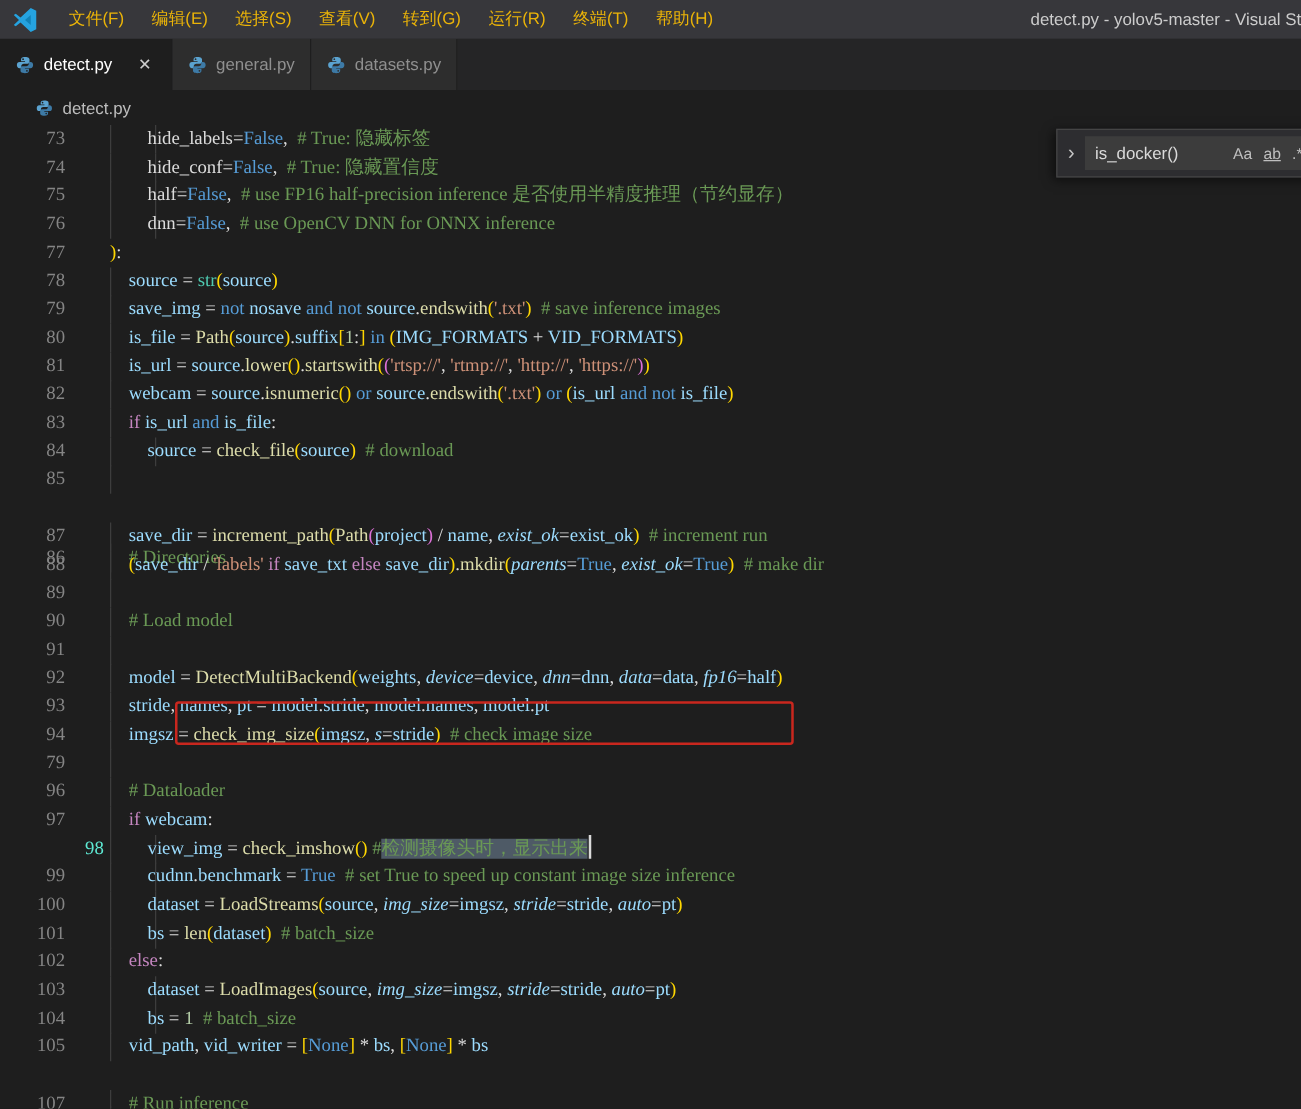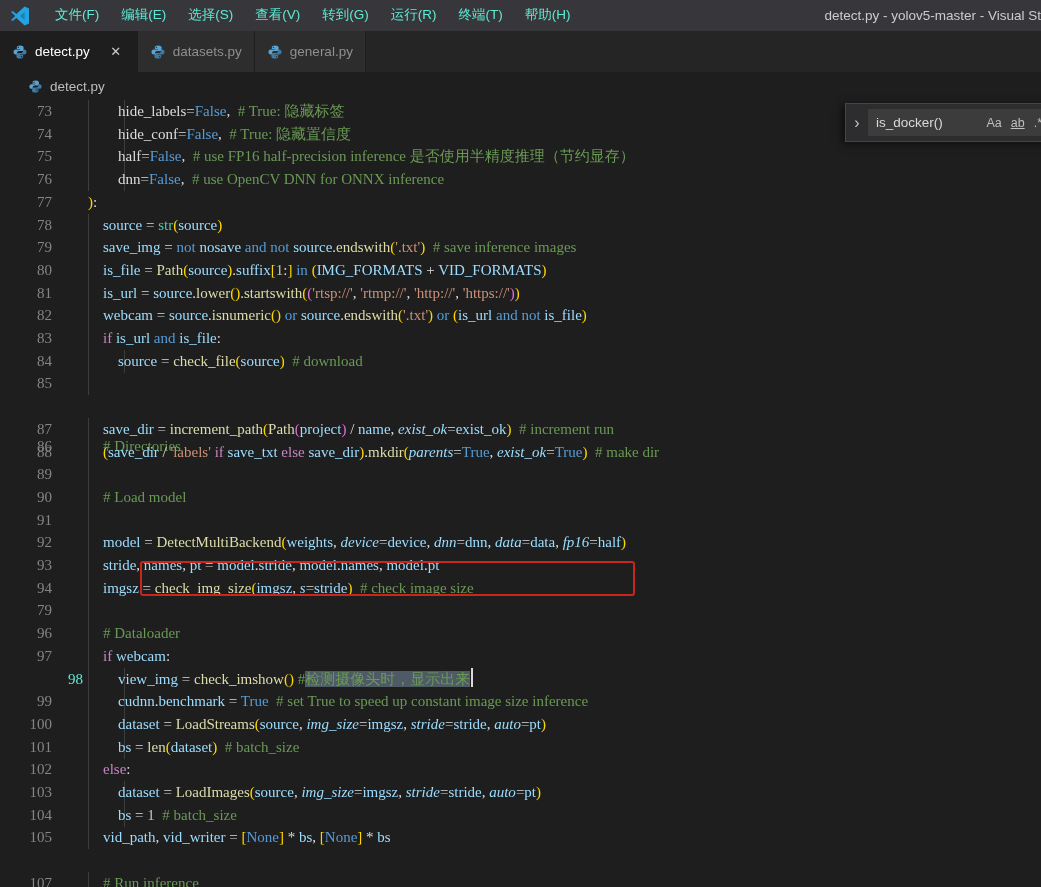--- a/index.html
+++ b/index.html
@@ -3,21 +3,21 @@
 <meta charset="utf-8">
 <style>
   html,body{margin:0;padding:0;background:#1e1e1e;}
   body{width:1041px;height:887px;overflow:hidden;position:relative;
        font-family:"Liberation Sans",sans-serif;-webkit-font-smoothing:antialiased;}
 
   
   .titlebar{position:absolute;left:0;top:0;width:100%;height:31px;background:#37373b;
             display:flex;align-items:center;z-index:30;}
   .vscode-logo{width:20px;height:20px;margin:0 14px 0 10px;flex:0 0 auto;}
-  .menu-item{color:#5eead4;font-size:13.5px;padding:0 11px;height:33px;line-height:31px;cursor:default;}
+  .menu-item{color:#eab308;font-size:13.5px;padding:0 11px;height:33px;line-height:31px;cursor:default;}
   .window-title{position:absolute;right:0;top:0;height:31px;line-height:31px;color:#cccccc;
                 font-size:13.5px;white-space:nowrap;}
 
   
   .tabbar{position:absolute;left:0;top:31px;width:100%;height:41px;background:#252526;
           display:flex;z-index:25;}
   .tab{display:flex;align-items:center;gap:7px;padding:0 12px;height:41px;
        background:#2d2d2d;color:#8f8f8f;font-size:13.5px;border-right:1px solid #1e1e1e;cursor:default;}
   .tab.active{background:#1e1e1e;color:#ffffff;}
   .tab .py-ic{width:16px;height:16px;flex:0 0 auto;}
@@ -91,28 +91,28 @@
     <path fill="#3d7aa6" d="M16 29c5.2 0 6.3-2 6.3-4.2V22h-6.4v-1h8.9c2.6 0 4.2-1.9 4.2-5s-1.6-5-4.2-5h-2.9v3.4c0 2.1-1.8 3.6-4 3.6h-6c-1.8 0-3.1 1.4-3.1 3.1v3.7C8.8 27 10.2 29 16 29zm3.1-2.3a1.4 1.4 0 1 1 0-2.8 1.4 1.4 0 0 1 0 2.8z"></path>
   </svg>
       <span>detect.py</span>
       <span class="tab-close">✕</span>
     </div>
     <div class="tab">
       <svg class="py-ic" viewBox="0 0 32 32" xmlns="http://www.w3.org/2000/svg">
     <path fill="#5ba3d0" d="M16 3c-5.2 0-6.3 2-6.3 4.2V10h6.4v1H7.2C4.6 11 3 12.9 3 16s1.6 5 4.2 5h2.9v-3.4c0-2.1 1.8-3.6 4-3.6h6c1.8 0 3.1-1.4 3.1-3.1V7.2C23.2 5 21.8 3 16 3zm-3.1 2.3a1.4 1.4 0 1 1 0 2.8 1.4 1.4 0 0 1 0-2.8z"></path>
     <path fill="#3d7aa6" d="M16 29c5.2 0 6.3-2 6.3-4.2V22h-6.4v-1h8.9c2.6 0 4.2-1.9 4.2-5s-1.6-5-4.2-5h-2.9v3.4c0 2.1-1.8 3.6-4 3.6h-6c-1.8 0-3.1 1.4-3.1 3.1v3.7C8.8 27 10.2 29 16 29zm3.1-2.3a1.4 1.4 0 1 1 0-2.8 1.4 1.4 0 0 1 0 2.8z"></path>
   </svg>
-      <span>datasets.py</span>
+      <span>general.py</span>
     </div>
     <div class="tab">
       <svg class="py-ic" viewBox="0 0 32 32" xmlns="http://www.w3.org/2000/svg">
     <path fill="#5ba3d0" d="M16 3c-5.2 0-6.3 2-6.3 4.2V10h6.4v1H7.2C4.6 11 3 12.9 3 16s1.6 5 4.2 5h2.9v-3.4c0-2.1 1.8-3.6 4-3.6h6c1.8 0 3.1-1.4 3.1-3.1V7.2C23.2 5 21.8 3 16 3zm-3.1 2.3a1.4 1.4 0 1 1 0 2.8 1.4 1.4 0 0 1 0-2.8z"></path>
     <path fill="#3d7aa6" d="M16 29c5.2 0 6.3-2 6.3-4.2V22h-6.4v-1h8.9c2.6 0 4.2-1.9 4.2-5s-1.6-5-4.2-5h-2.9v3.4c0 2.1-1.8 3.6-4 3.6h-6c-1.8 0-3.1 1.4-3.1 3.1v3.7C8.8 27 10.2 29 16 29zm3.1-2.3a1.4 1.4 0 1 1 0-2.8 1.4 1.4 0 0 1 0 2.8z"></path>
   </svg>
-      <span>general.py</span>
+      <span>datasets.py</span>
     </div>
   </div>
 
 <div class="breadcrumb">
   <span id="crumb-icon-slot" style="display:flex;">
       <svg class="py-ic" viewBox="0 0 32 32" xmlns="http://www.w3.org/2000/svg">
     <path fill="#5ba3d0" d="M16 3c-5.2 0-6.3 2-6.3 4.2V10h6.4v1H7.2C4.6 11 3 12.9 3 16s1.6 5 4.2 5h2.9v-3.4c0-2.1 1.8-3.6 4-3.6h6c1.8 0 3.1-1.4 3.1-3.1V7.2C23.2 5 21.8 3 16 3zm-3.1 2.3a1.4 1.4 0 1 1 0 2.8 1.4 1.4 0 0 1 0-2.8z"></path>
     <path fill="#3d7aa6" d="M16 29c5.2 0 6.3-2 6.3-4.2V22h-6.4v-1h8.9c2.6 0 4.2-1.9 4.2-5s-1.6-5-4.2-5h-2.9v3.4c0 2.1-1.8 3.6-4 3.6h-6c-1.8 0-3.1 1.4-3.1 3.1v3.7C8.8 27 10.2 29 16 29zm3.1-2.3a1.4 1.4 0 1 1 0-2.8 1.4 1.4 0 0 1 0 2.8z"></path>
   </svg>
     </span>

